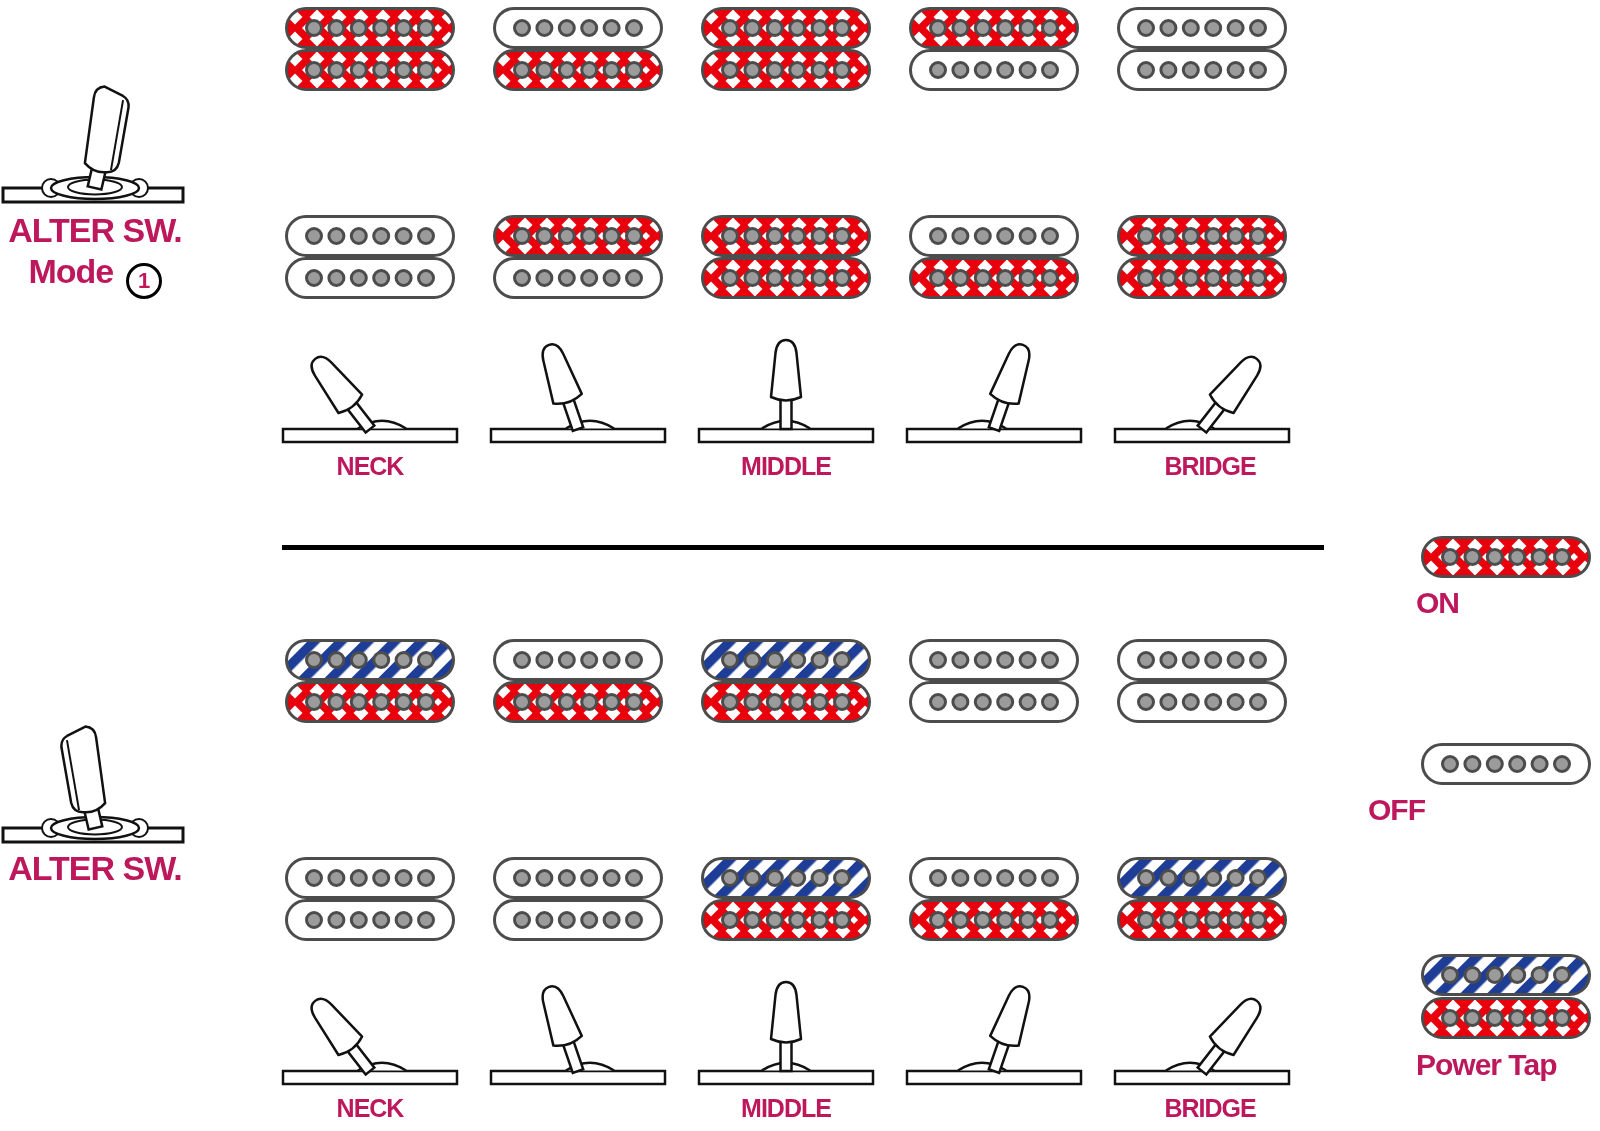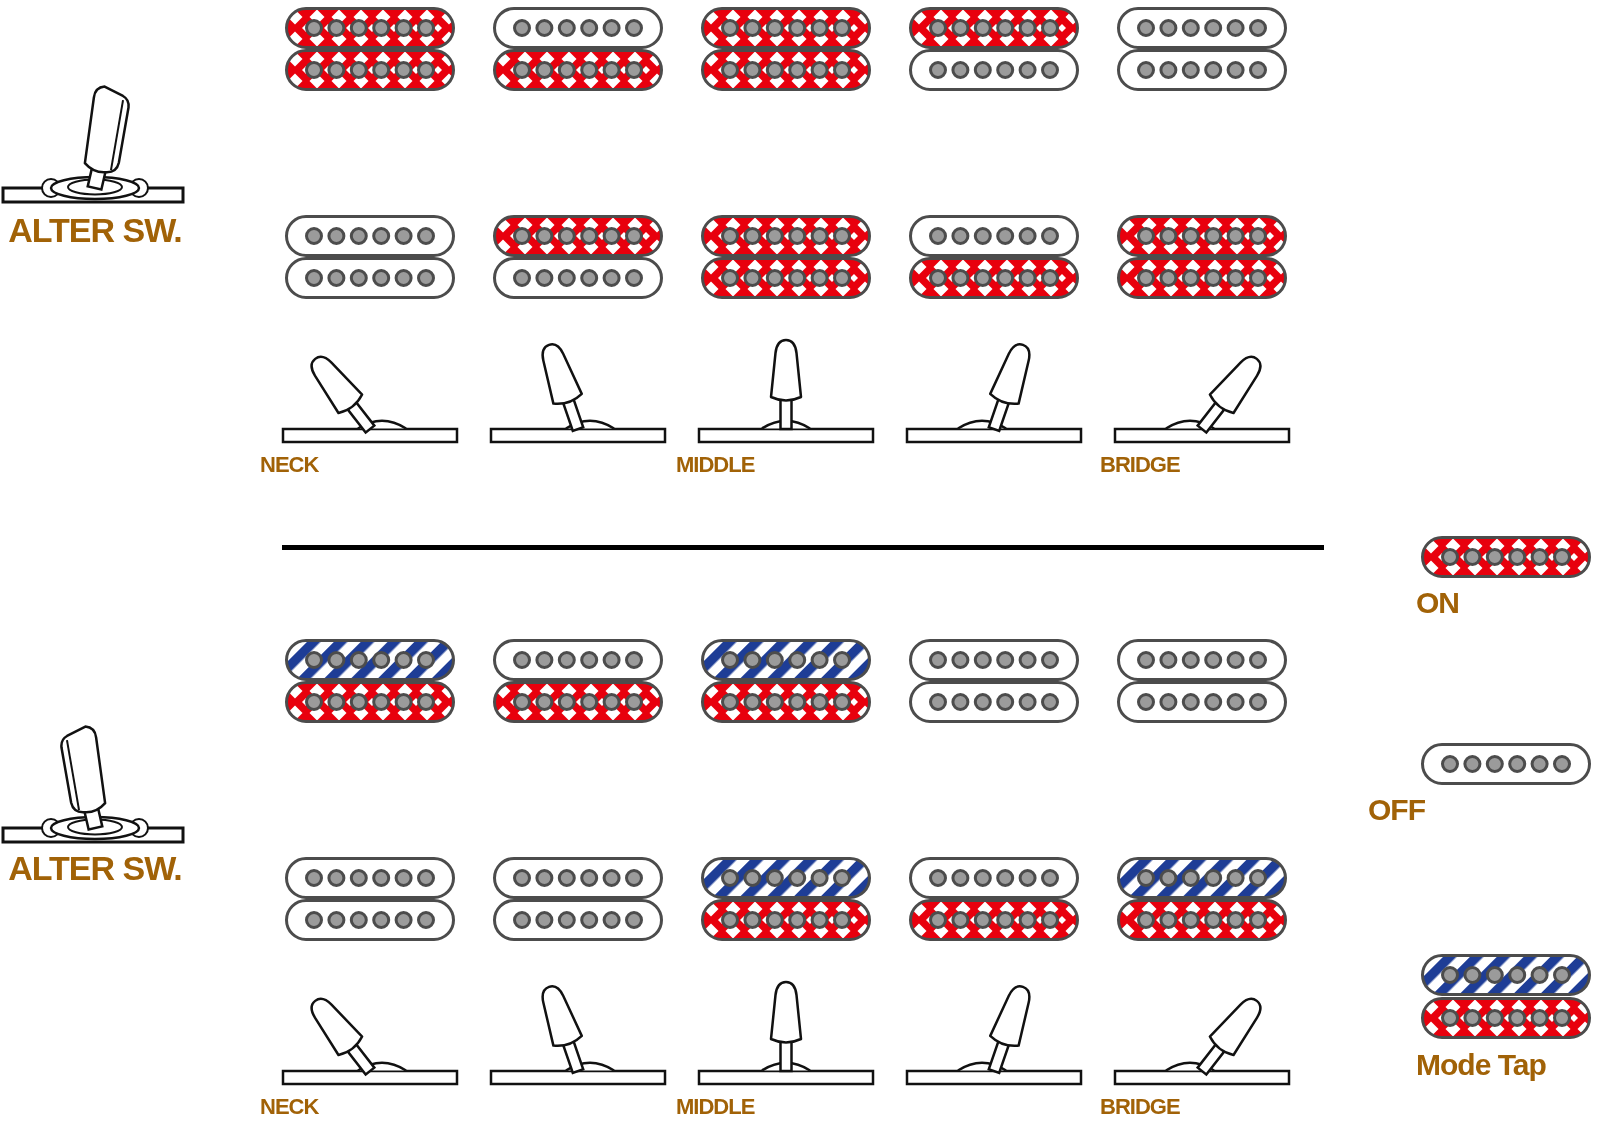--- a/index.html
+++ b/index.html
@@ -1,30 +1,30 @@
 <!DOCTYPE html>
 <html><head>
 <meta charset="utf-8">
 <style>
   html,body{margin:0;padding:0;background:#fff;}
   #canvas{
     position:relative;width:1600px;height:1131px;background:#fff;overflow:hidden;
-    font-family:"Liberation Sans",sans-serif;color:#a16207;
+    font-family:"Liberation Sans",sans-serif;color:#be185d;
   }
   .abs{position:absolute;}
   .caption{text-align:center;font-weight:bold;}
   .cap-title{font-size:34px;letter-spacing:-1px;line-height:1.1;}
   .cap-mode{font-size:34px;letter-spacing:-1px;line-height:1.1;margin-top:4px;}
   .badge{
     display:inline-flex;align-items:center;justify-content:center;
     width:30px;height:30px;border:3.5px solid #000;border-radius:50%;
     font-size:22px;font-weight:bold;vertical-align:-5px;margin-left:4px;
   }
   .poslabel{
-    text-align:left;font-weight:bold;font-size:22px;letter-spacing:-1px;
+    text-align:center;font-weight:bold;font-size:25px;letter-spacing:-1px;
   }
   .legend-label{
     position:absolute;width:180px;text-align:left;font-weight:bold;
     font-size:30px;letter-spacing:-1px;
   }
 </style>
 </head>
 <body>
 
 <div id="canvas">
@@ -63,20 +63,24 @@
     <ellipse cx="95" cy="102" rx="27" ry="7.5" fill="#fff" stroke="#111" stroke-width="2"></ellipse>
     <g transform="translate(95,101) scale(-1,1) rotate(13)">
       <rect x="-7" y="-24" width="14" height="26" fill="#fff" stroke="#111" stroke-width="2.5"></rect>
       <path d="M -15,-20 L -21,-86 Q -22,-96 -13,-99 L 7,-94 Q 14,-92 15,-84 L 18,-28 Q 18,-18 8,-16 Q -4,-12 -15,-20 Z" fill="#fff" stroke="#111" stroke-width="2.5" stroke-linejoin="round"></path>
       <path d="M 8,-90 L 12,-19" fill="none" stroke="#111" stroke-width="2"></path>
     </g>
       </svg></div>
 
   <div class="abs caption" style="left:0px;top:212px;width:190px">
     <div class="cap-title">ALTER SW.</div>
+    <div class="cap-mode">
+      <span>Mode</span>
+      <span class="badge">1</span>
+    </div>
   </div>
   <div class="abs caption" style="left:0px;top:850px;width:190px">
     <div class="cap-title">ALTER SW.</div>
   </div>
 
   <div class="abs" style="left:282px;top:545px;width:1042px;height:5px;background:#000"></div>
 
   <div class="abs" id="grid-0" style="left:0;top:0">
       <div class="abs" style="left: 284px; top: 6px;"><svg width="172" height="44" viewBox="0 0 172 44">
     <rect x="2.5" y="2.5" width="167" height="39" rx="19.5" fill="url(#pat-on)" stroke="#4c4c4c" stroke-width="3"></rect>
@@ -561,14 +565,14 @@
           <circle cx="52.4" cy="22" r="7.5" fill="#9b9b9b" stroke="#4c4c4c" stroke-width="3"></circle>
           <circle cx="74.8" cy="22" r="7.5" fill="#9b9b9b" stroke="#4c4c4c" stroke-width="3"></circle>
           <circle cx="97.19999999999999" cy="22" r="7.5" fill="#9b9b9b" stroke="#4c4c4c" stroke-width="3"></circle>
           <circle cx="119.6" cy="22" r="7.5" fill="#9b9b9b" stroke="#4c4c4c" stroke-width="3"></circle>
           <circle cx="142" cy="22" r="7.5" fill="#9b9b9b" stroke="#4c4c4c" stroke-width="3"></circle>
         </svg></div>
     </div>
 
   <div class="legend-label" style="left:1416px;top:586px">ON</div>
   <div class="legend-label" style="left:1368px;top:793px">OFF</div>
-  <div class="legend-label" style="left:1416px;top:1048px">Mode Tap</div>
+  <div class="legend-label" style="left:1416px;top:1048px">Power Tap</div>
 </div>
 
 </body></html>

